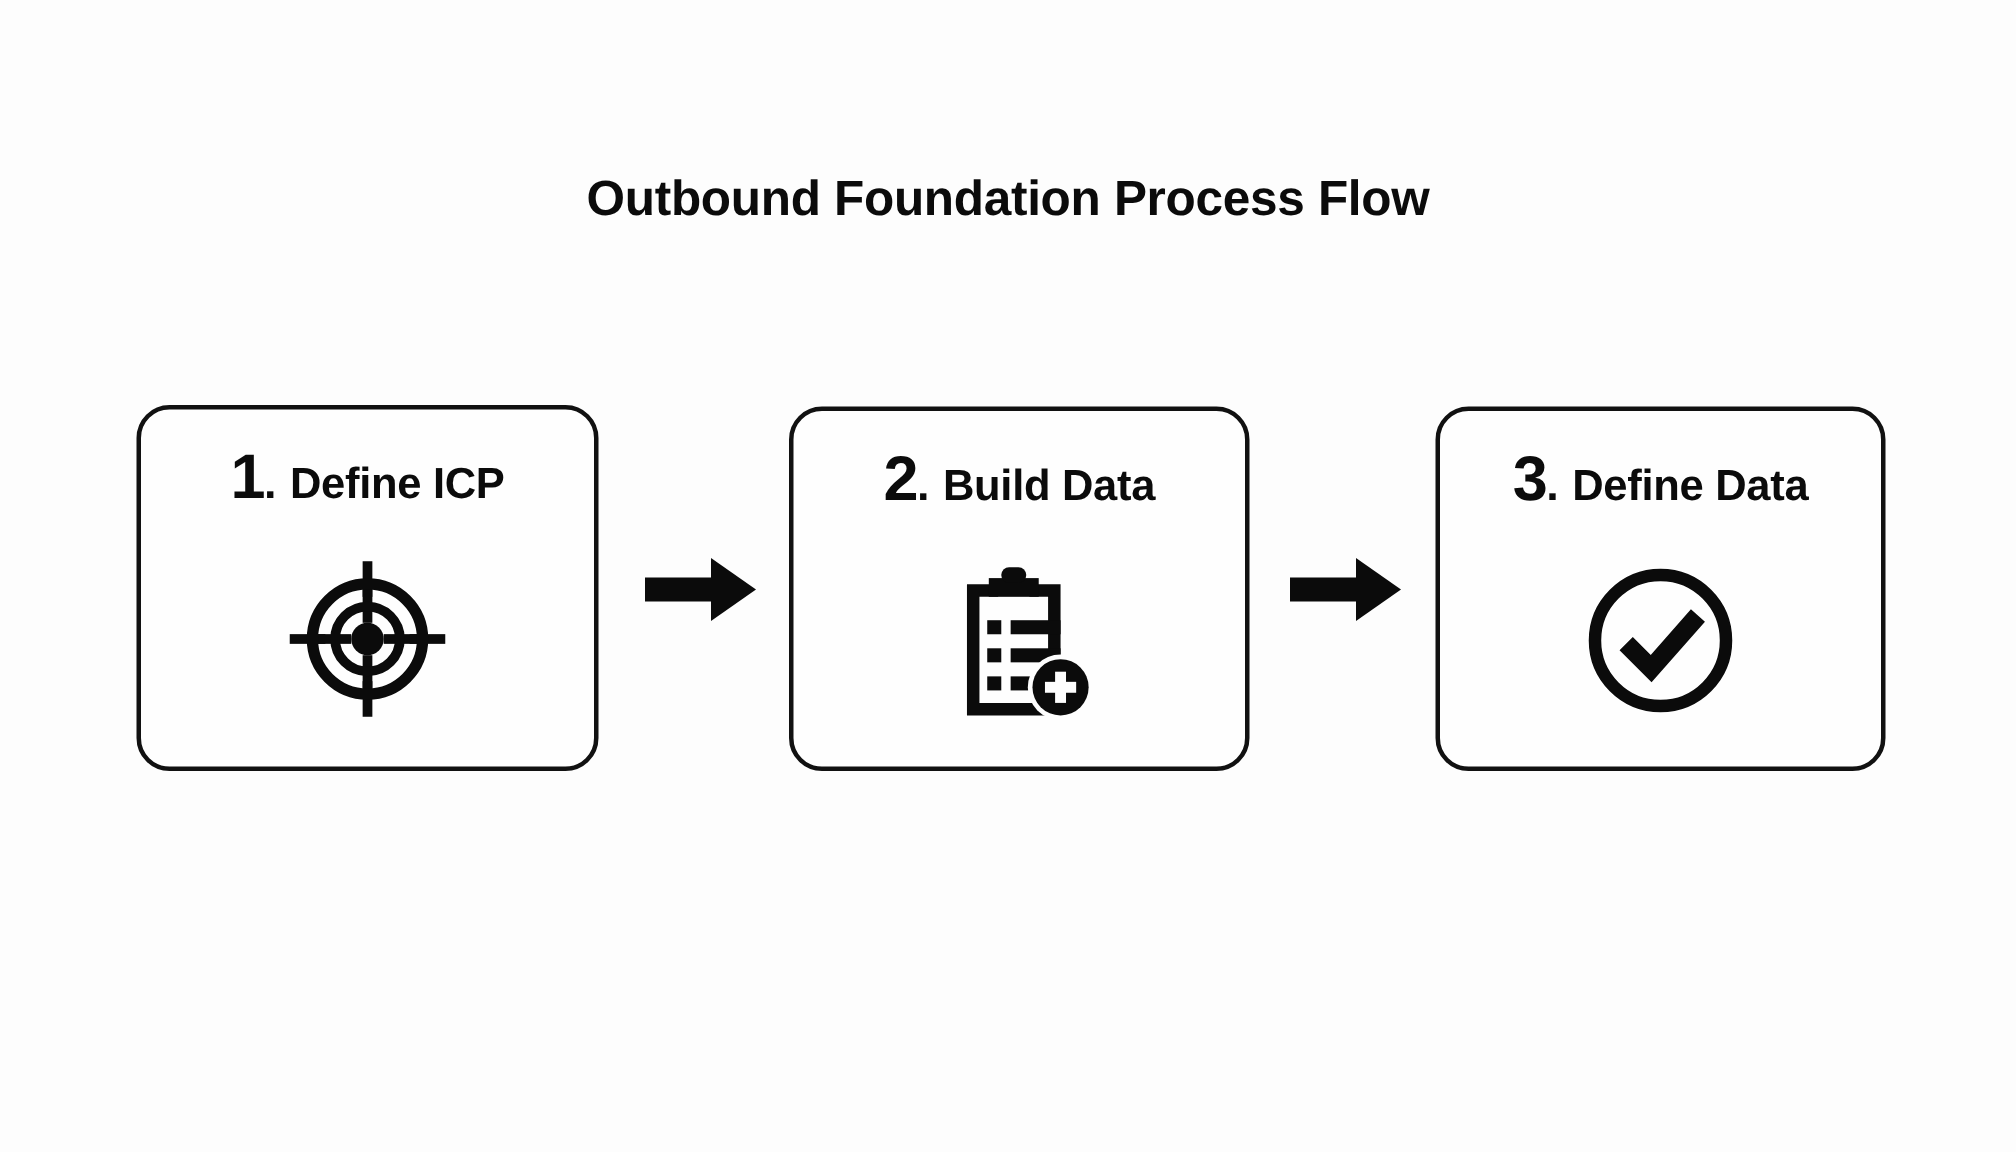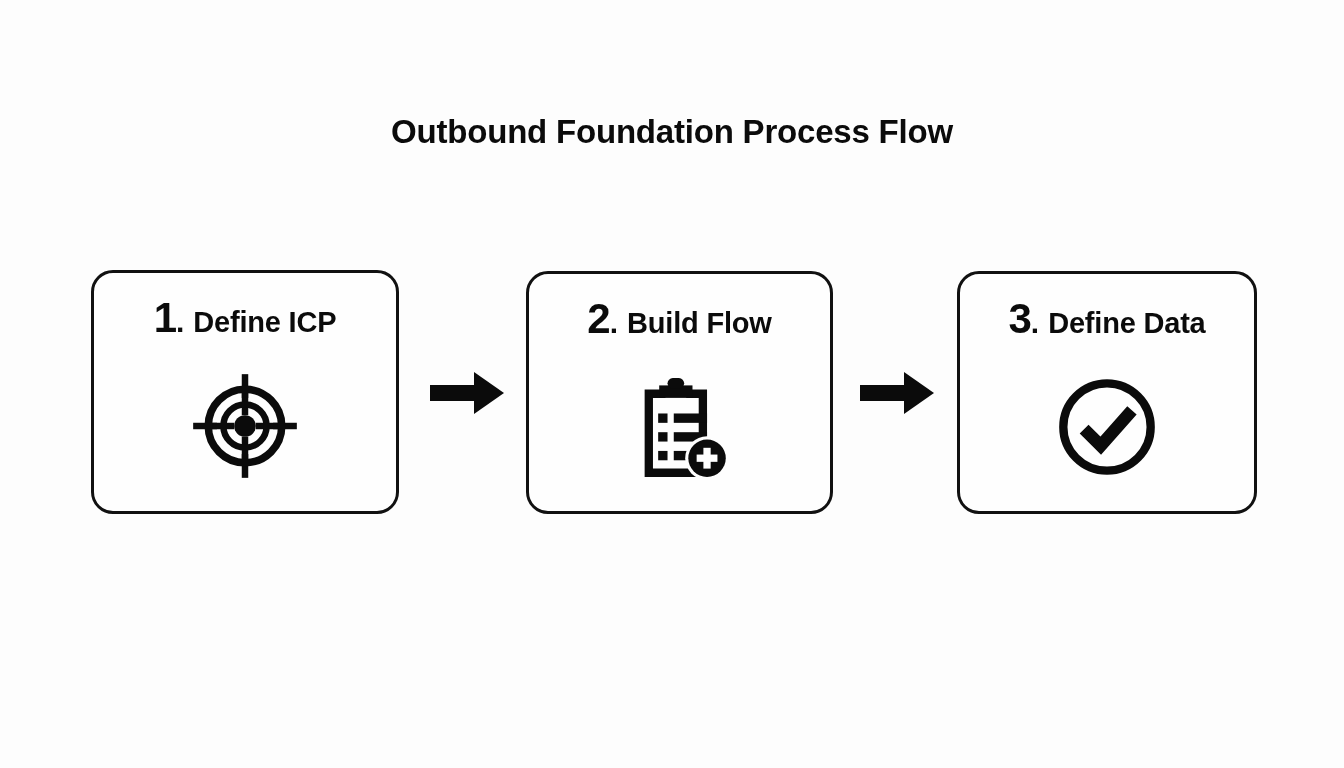--- a/index.html
+++ b/index.html
@@ -139,21 +139,21 @@
     <svg width="76" height="50" viewBox="0 0 76 50">
       <rect x="0" y="17" width="48" height="16" fill="#0b0b0b"></rect>
       <polygon points="44,4 74,25 44,46" fill="#0b0b0b"></polygon>
     </svg>
   </div>
 
   <div class="step-box" id="step-box-2">
     <div class="step-header">
       <span class="step-number">2</span>
       <span class="step-dot">.</span>
-      <span class="step-label">Build Flow</span>
+      <span class="step-label">Build Data</span>
     </div>
     <div class="step-icon">
       <svg width="104" height="104" viewBox="0 0 100 100">
 
         <path d="M16 14 H36 V22 H24 V90 H68 V22 H56 V14 H76 V98 H16 Z" fill="#0b0b0b"></path>
 
         <rect x="30" y="10" width="32" height="12" fill="#0b0b0b"></rect>
 
         <rect x="38" y="3" width="16" height="10" rx="5" fill="#0b0b0b"></rect>
 

